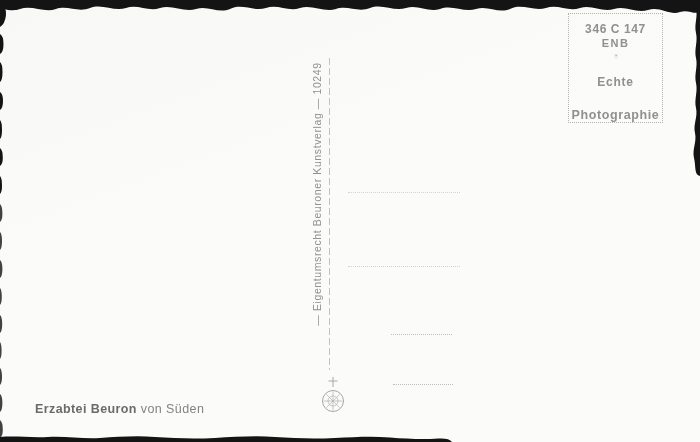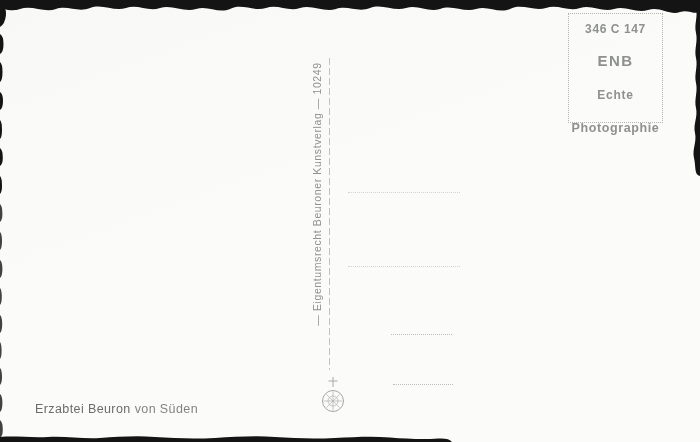--- a/index.html
+++ b/index.html
@@ -21,21 +21,21 @@
   #edge-bottom{bottom:0;left:0;}
 
   .stamp-box{
     position:absolute;left:568px;top:13px;width:95px;height:110px;
     box-sizing:border-box;border:1px dotted var(--stamp-border);
     display:flex;flex-direction:column;align-items:center;padding-top:9px;
     color:var(--stamp-text);
     font-weight:bold;
   }
   .stamp-code{font-size:12px;letter-spacing:0.6px;line-height:13px;}
-  .stamp-code2{font-size:15px;letter-spacing:1.5px;line-height:12px;margin-top:19px;}
+  .stamp-code2{font-size:11px;letter-spacing:1.5px;line-height:12px;margin-top:1px;}
   .stamp-shield{margin-top:5px;}
   .stamp-l1{font-size:12px;letter-spacing:0.8px;margin-top:17px;line-height:13px;}
   .stamp-l2{font-size:12.5px;letter-spacing:0.6px;margin-top:20px;line-height:13px;}
 
   .divider{
     position:absolute;left:329px;top:58px;width:1px;height:312px;
     background:repeating-linear-gradient(to bottom,var(--divider) 0 7px,transparent 7px 10px);
   }
   .side-imprint{
     position:absolute;left:317px;top:194px;
@@ -53,21 +53,21 @@
   .watermark{
     position:absolute;left:470px;top:283px;width:200px;text-align:center;
     color:var(--watermark-text);font-size:16px;letter-spacing:1.4px;line-height:14px;
   }
   .watermark .wm2{margin-top:1px;}
 
   .caption{
     position:absolute;left:35px;top:402px;font-size:12.5px;letter-spacing:0.4px;
     color:var(--caption-text-light);
   }
-  .caption b{font-weight:normal;color:var(--caption-text);margin-right:4px;}
+  .caption b{font-weight:bold;color:var(--caption-text);margin-right:4px;}
 
   .publisher-mark{position:absolute;left:319px;top:374px;}
 </style>
 </head>
 <body>
 
 <div style="position:absolute;inset:0;">
 
   <svg id="edge-top" class="edge" width="700" height="16" viewBox="0 0 700 16">
     <path fill="#141414" d="M0,0 H700 V12 C694,15 688,9 680,12 C670,16 660,6 648,10 C636,14 626,5 614,9 C602,13 592,4 580,8 C568,12 558,4 546,8 C534,12 522,3 510,9 C498,14 488,5 476,9 C464,13 452,4 440,9 C428,13 418,4 406,8 C394,12 382,3 370,8 C358,13 348,5 336,9 C324,13 312,4 300,8 C288,12 278,4 266,8 C254,12 242,3 230,9 C218,14 208,5 196,9 C184,13 172,4 160,8 C148,12 138,4 126,8 C114,12 102,3 90,8 C78,13 68,5 56,9 C44,13 32,5 20,9 C12,12 5,8 0,10 Z"></path>

